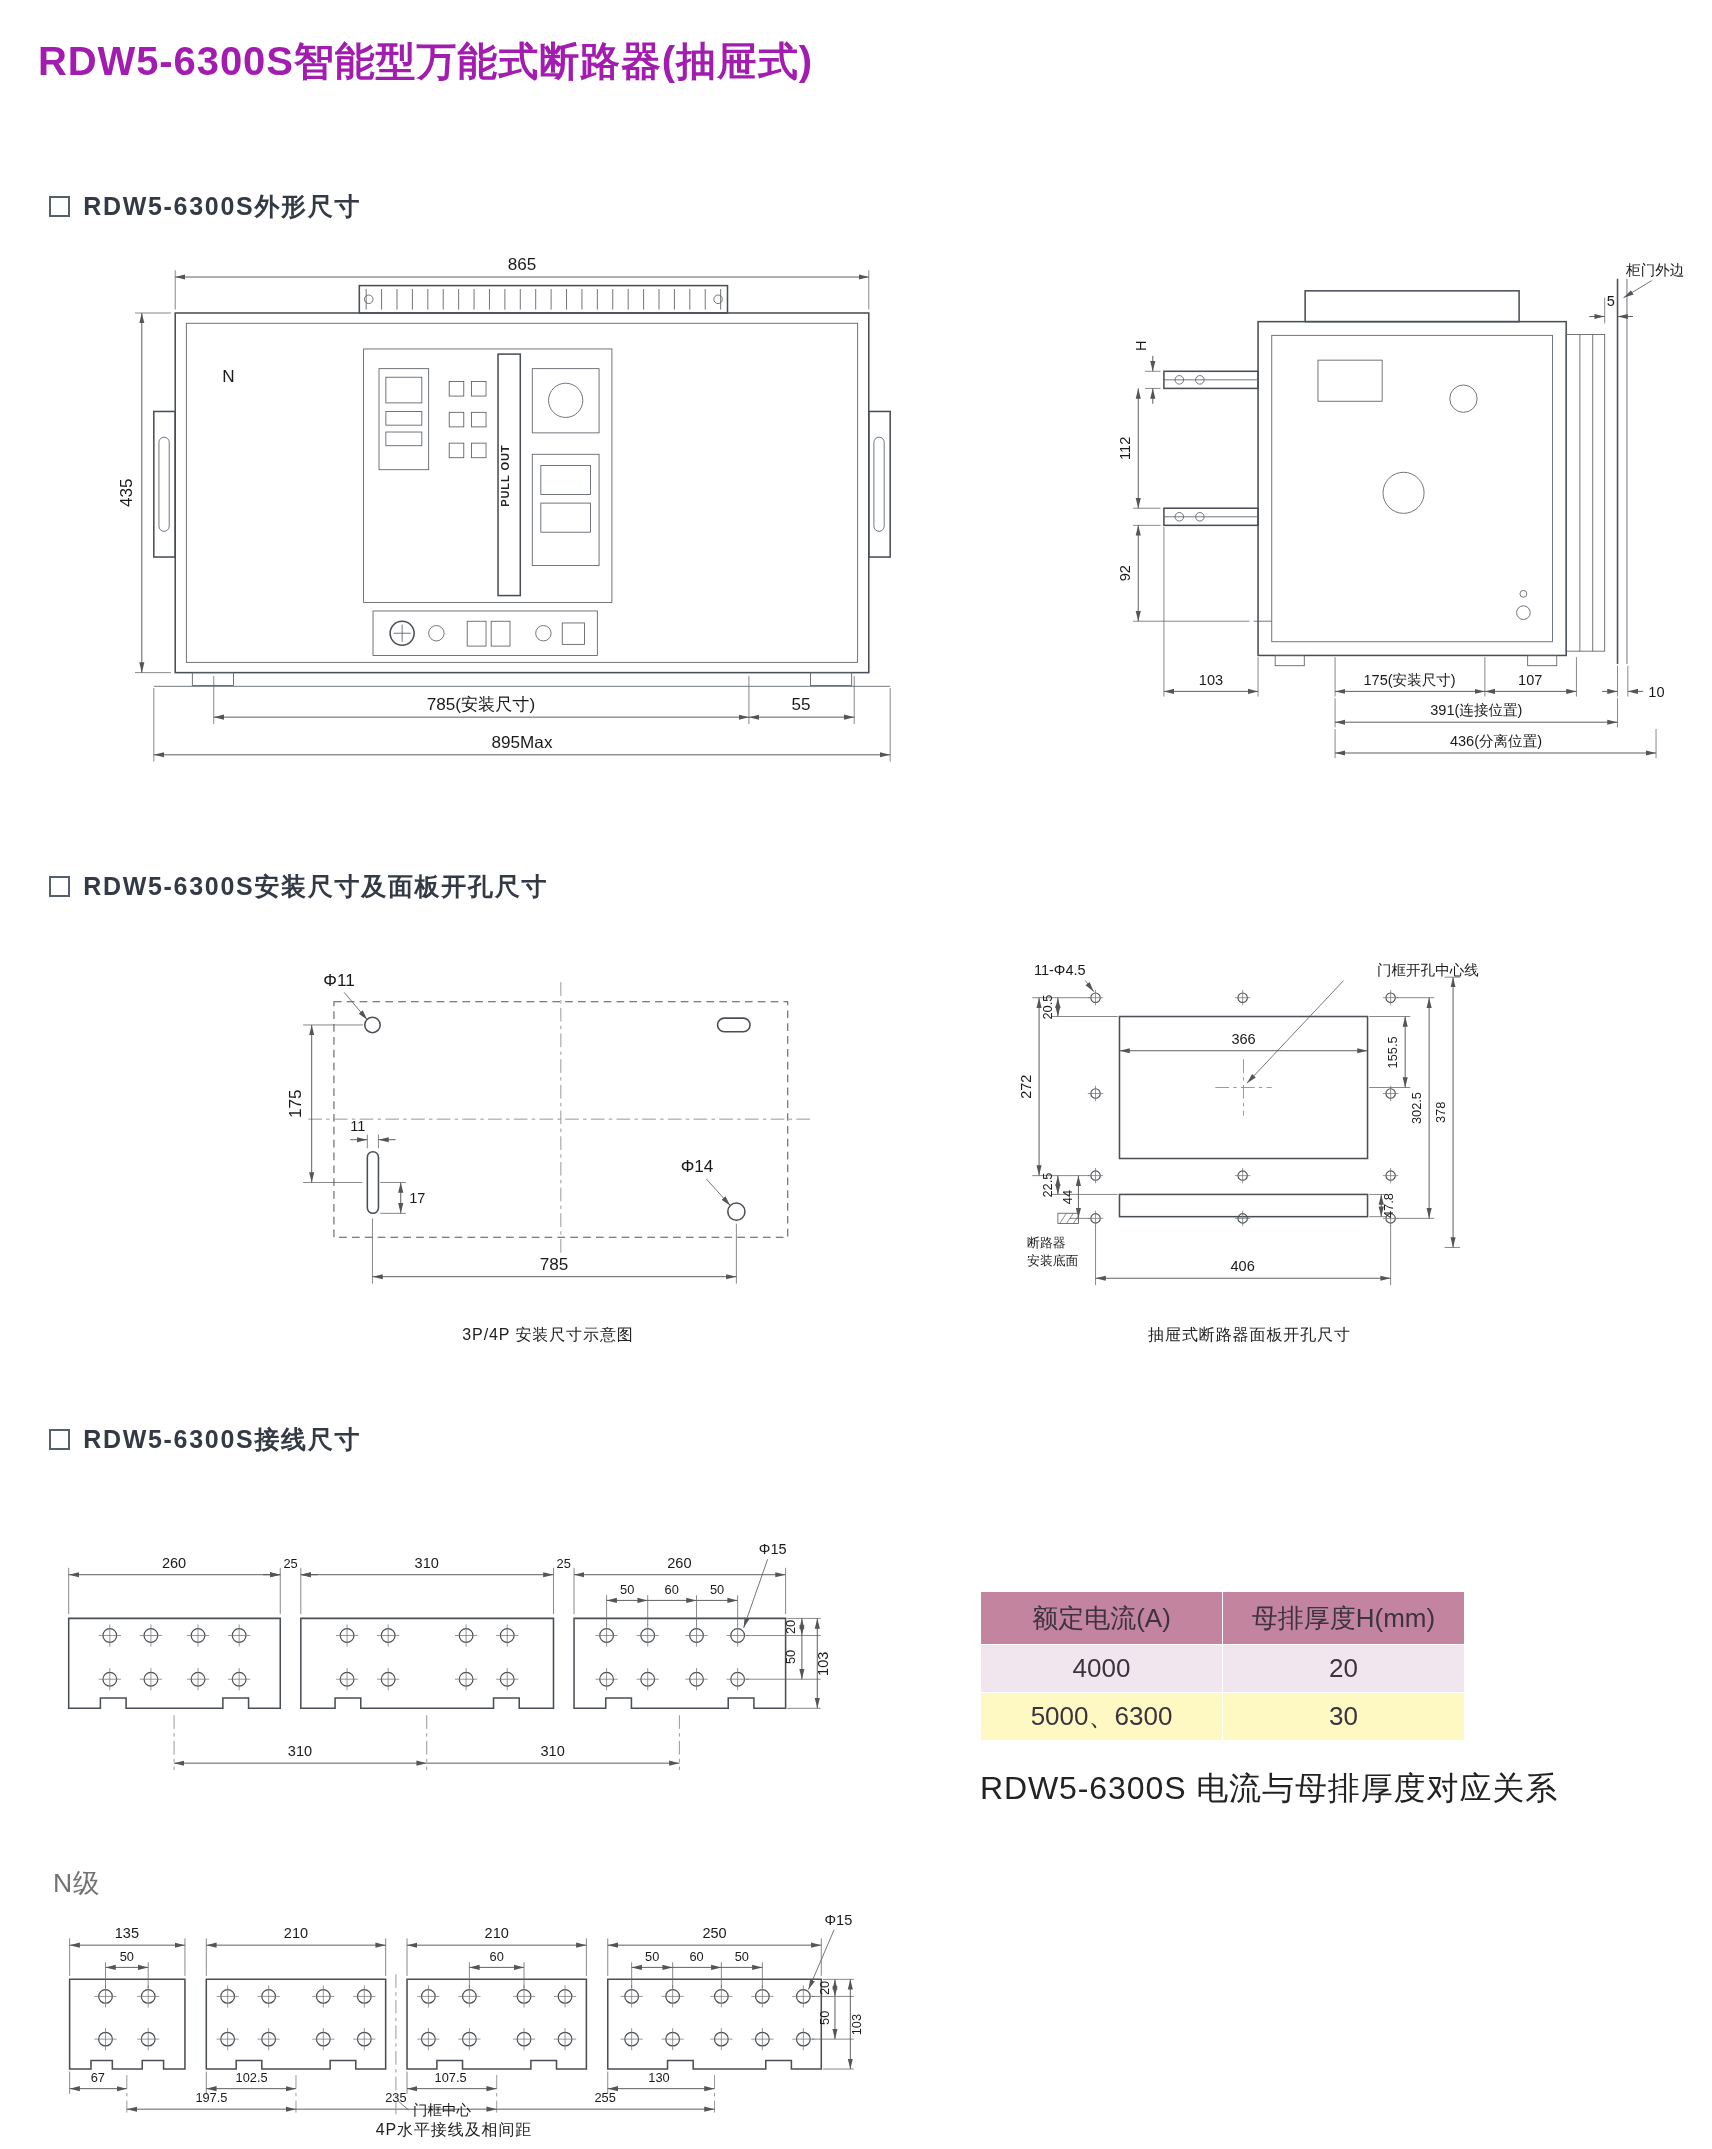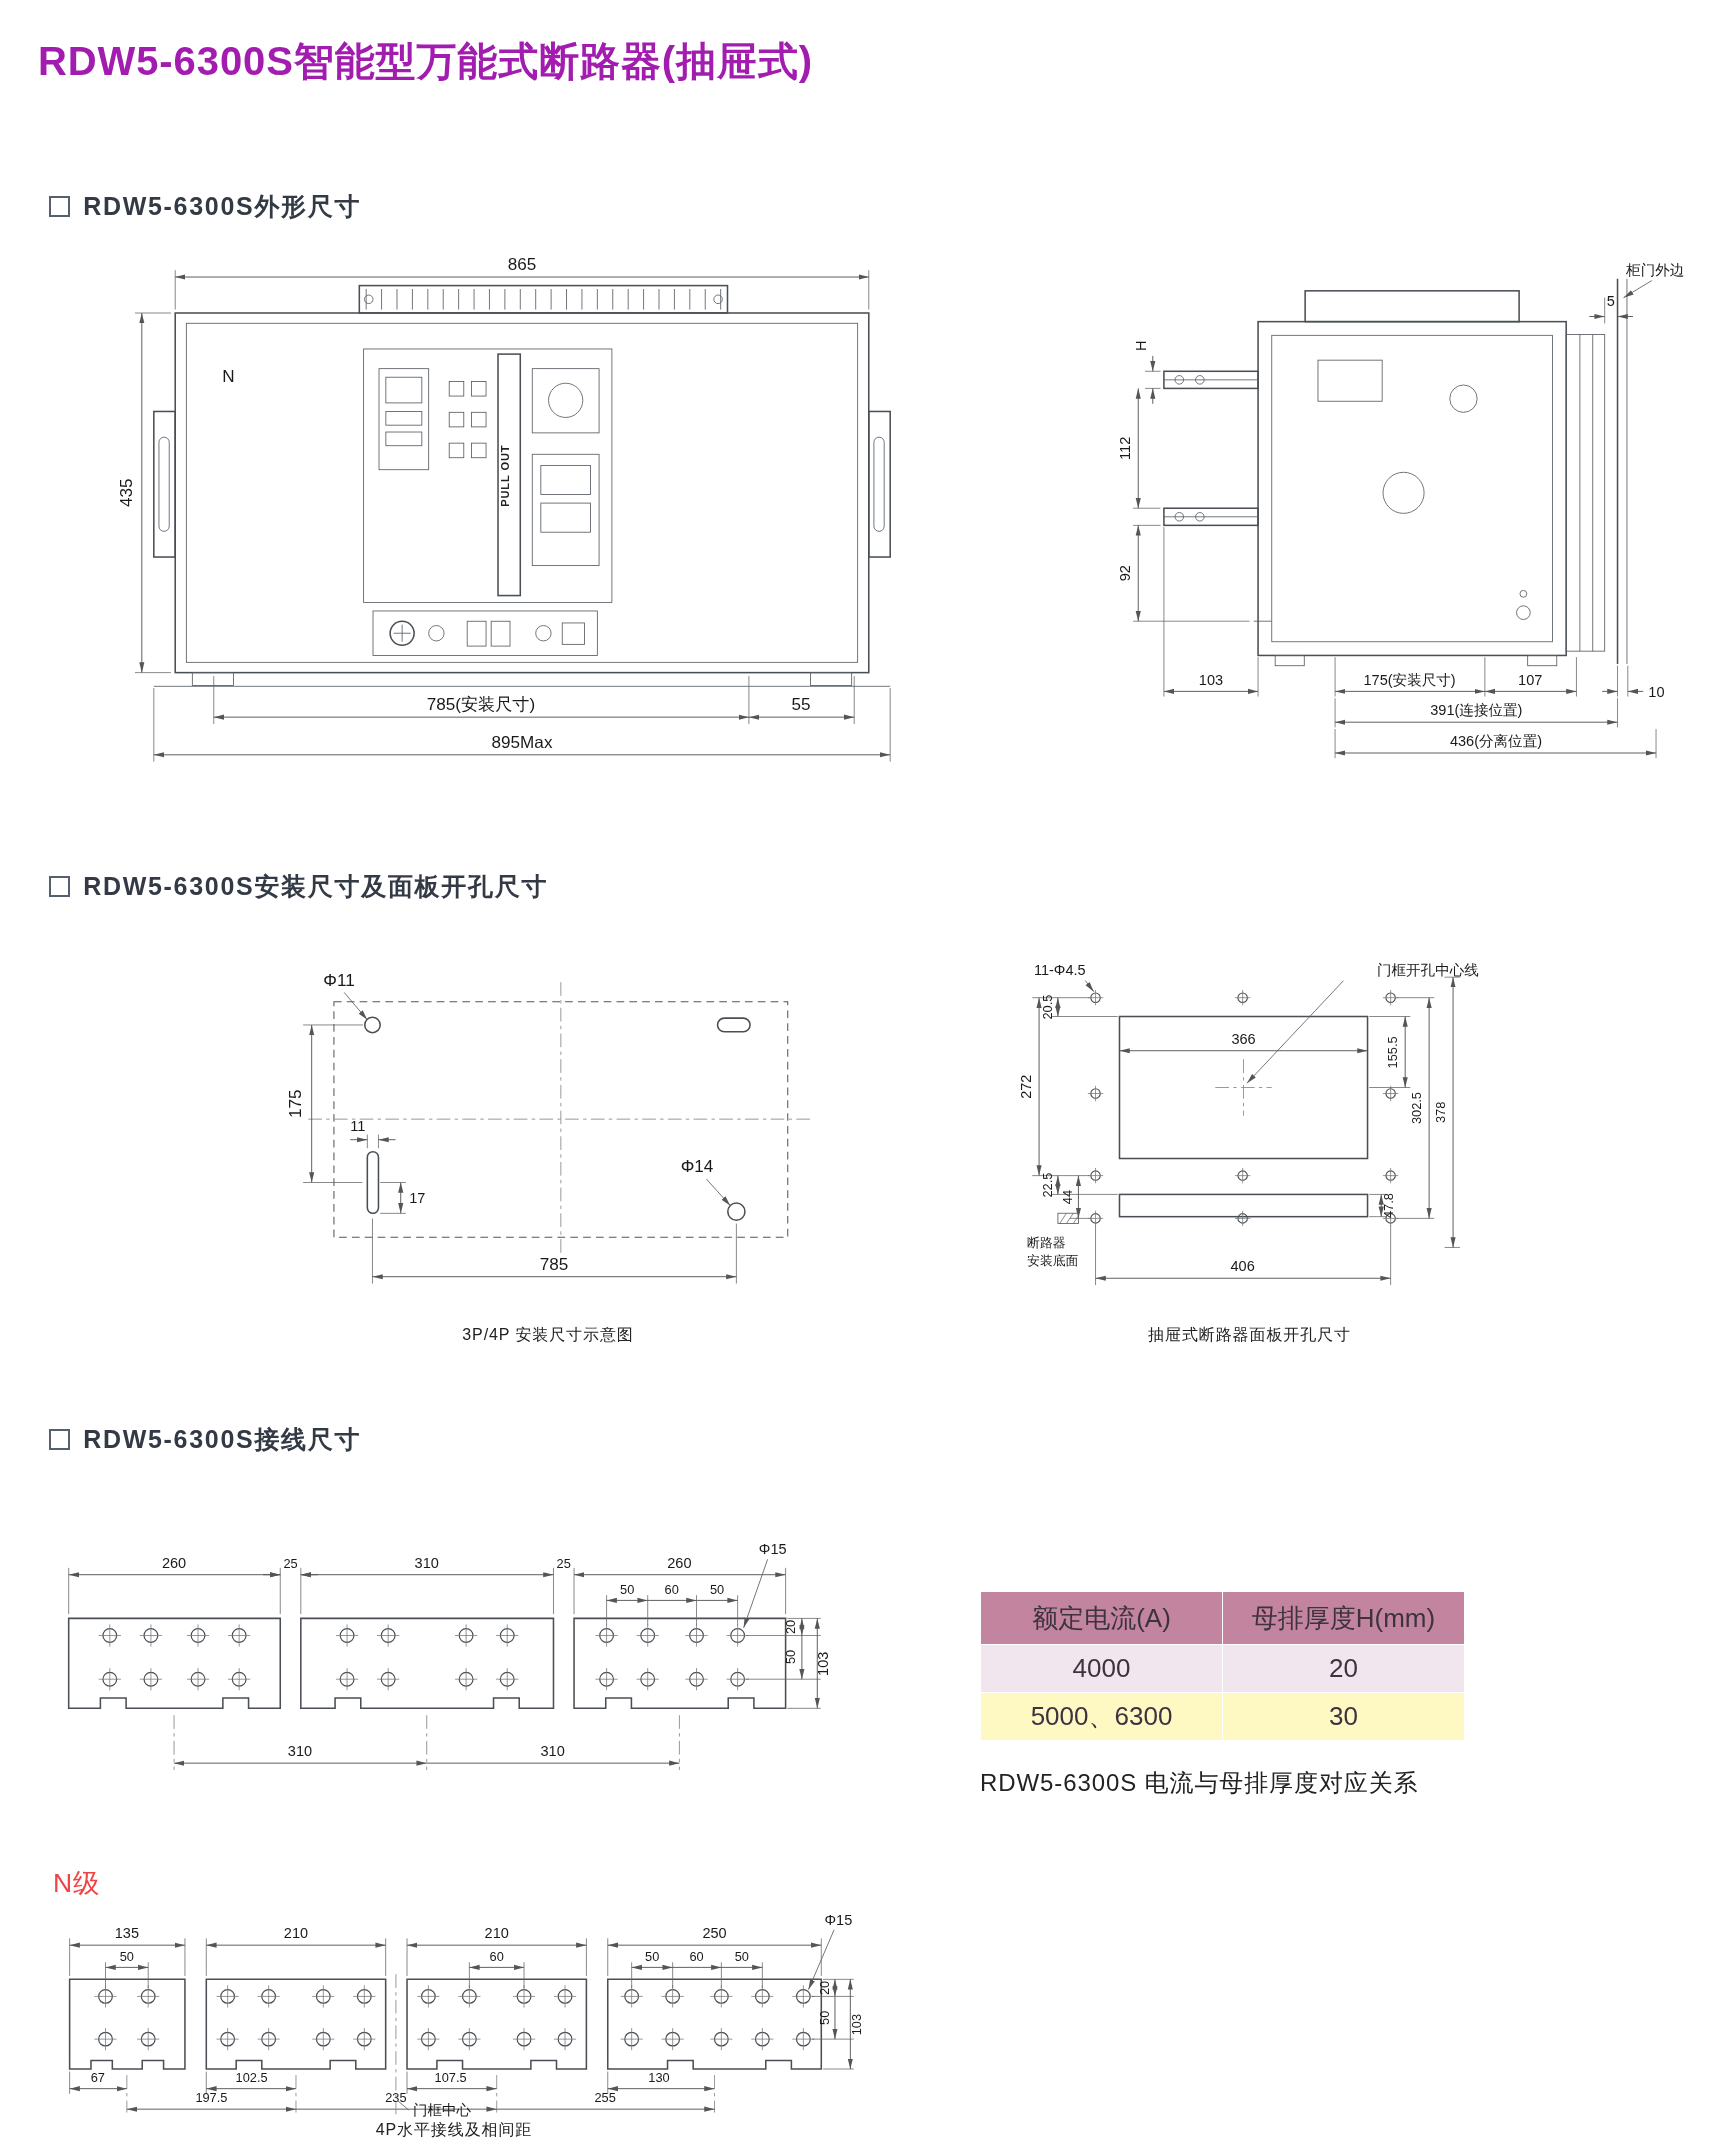--- a/index.html
+++ b/index.html
@@ -4,22 +4,22 @@
 <style>
   * { margin:0; padding:0; box-sizing:border-box; }
   html,body { background:#ffffff; }
   body { font-family:"Liberation Sans","DejaVu Sans",sans-serif; }
   .page { position:relative; width:1712px; height:2150px; background:#ffffff; overflow:hidden; }
   .abs { position:absolute; }
   .title { position:absolute; left:38px; top:34px; font-size:40px; font-weight:bold; color:#a21caf; letter-spacing:0.9px; }
   .sec-heading { position:absolute; display:flex; align-items:center; gap:13.7px; font-size:25px; font-weight:bold; color:#333a45; letter-spacing:1.7px;padding-left:8px; }
   .sq { width:20.5px; height:20.5px; border:2.6px solid #55606e; display:inline-block; flex:0 0 auto; }
   .caption { position:absolute; font-size:16px; color:#222; text-align:center; letter-spacing:0.9px; }
-  .caption-left { position:absolute; font-size:24px; color:#222; letter-spacing:0.9px; }
-  .nclass { position:absolute; font-size:26.5px; color:#ef4444; letter-spacing:0.9px; }
+  .caption-left { position:absolute; font-size:32px; color:#222; letter-spacing:0.9px; }
+  .nclass { position:absolute; font-size:26.5px; color:#737373; letter-spacing:0.9px; }
   svg { overflow:visible; }
   .ln     { stroke:#4a4f55; stroke-width:1.8; fill:none; }
   .lnthin { stroke:#5a5f66; stroke-width:1;   fill:none; }
   .dim    { stroke:#555;    stroke-width:1.1; fill:none; }
   .ext    { stroke:#666;    stroke-width:0.9; fill:none; }
   .cl     { stroke:#888;    stroke-width:1;   fill:none; stroke-dasharray:16 5 4 5; }
   .dash   { stroke:#555;    stroke-width:1.2; fill:none; stroke-dasharray:9 6; }
   text.d  { font-size:20px; fill:#1a1a1a; }
   text.ds { font-size:17px; fill:#1a1a1a; }
   text.dt { font-size:15px; fill:#1a1a1a; }

